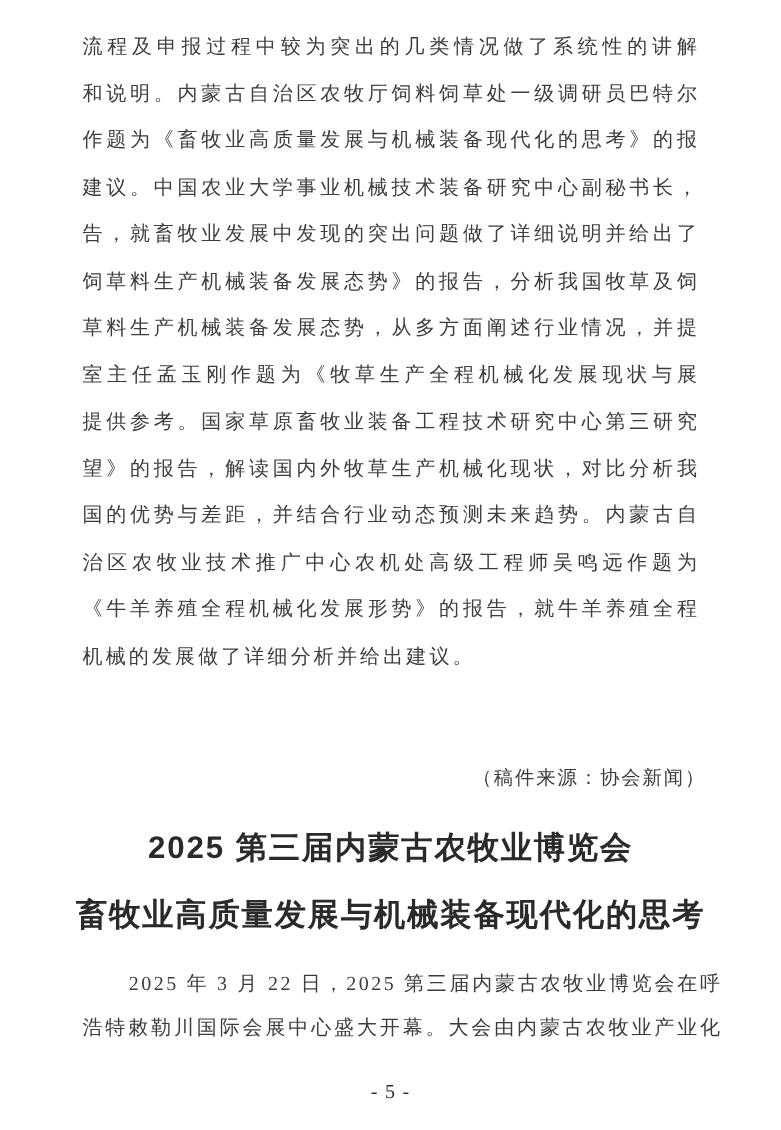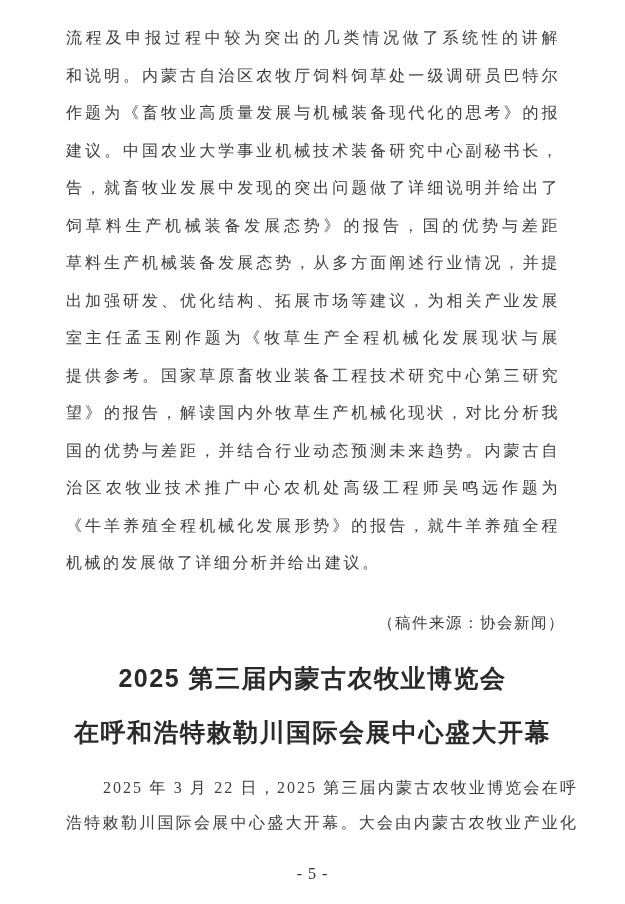--- a/index.html
+++ b/index.html
@@ -94,36 +94,35 @@
 <body>
 
 <div class="page">
 
   <div class="article1-body">
     <div class="line">流程及申报过程中较为突出的几类情况做了系统性的讲解</div>
     <div class="line">和说明。内蒙古自治区农牧厅饲料饲草处一级调研员巴特尔</div>
     <div class="line">作题为《畜牧业高质量发展与机械装备现代化的思考》的报</div>
     <div class="line">建议。中国农业大学事业机械技术装备研究中心副秘书长，</div>
     <div class="line">告，就畜牧业发展中发现的突出问题做了详细说明并给出了</div>
-    <div class="line">饲草料生产机械装备发展态势》的报告，国的优势与差距</div>
+    <div class="line">饲草料生产机械装备发展态势》的报告，分析我国牧草及饲</div>
     <div class="line">草料生产机械装备发展态势，从多方面阐述行业情况，并提</div>
-    <div class="line">出加强研发、优化结构、拓展市场等建议，为相关产业发展</div>
     <div class="line">室主任孟玉刚作题为《牧草生产全程机械化发展现状与展</div>
     <div class="line">提供参考。国家草原畜牧业装备工程技术研究中心第三研究</div>
     <div class="line">望》的报告，解读国内外牧草生产机械化现状，对比分析我</div>
     <div class="line">国的优势与差距，并结合行业动态预测未来趋势。内蒙古自</div>
     <div class="line">治区农牧业技术推广中心农机处高级工程师吴鸣远作题为</div>
     <div class="line">《牛羊养殖全程机械化发展形势》的报告，就牛羊养殖全程</div>
     <div class="line line-last">机械的发展做了详细分析并给出建议。</div>
   </div>
 
   <div class="source-line">（稿件来源：协会新闻）</div>
 
   <div class="headline l1">2025 第三届内蒙古农牧业博览会</div>
-  <div class="headline l2">在呼和浩特敕勒川国际会展中心盛大开幕</div>
+  <div class="headline l2">畜牧业高质量发展与机械装备现代化的思考</div>
 
   <div class="article2-body">
     <div class="line indent">2025 年 3 月 22 日，2025 第三届内蒙古农牧业博览会在呼和</div>
     <div class="line">浩特敕勒川国际会展中心盛大开幕。大会由内蒙古农牧业产业化</div>
   </div>
 
   <div class="page-footer">- 5 -</div>
 
 </div>
 

